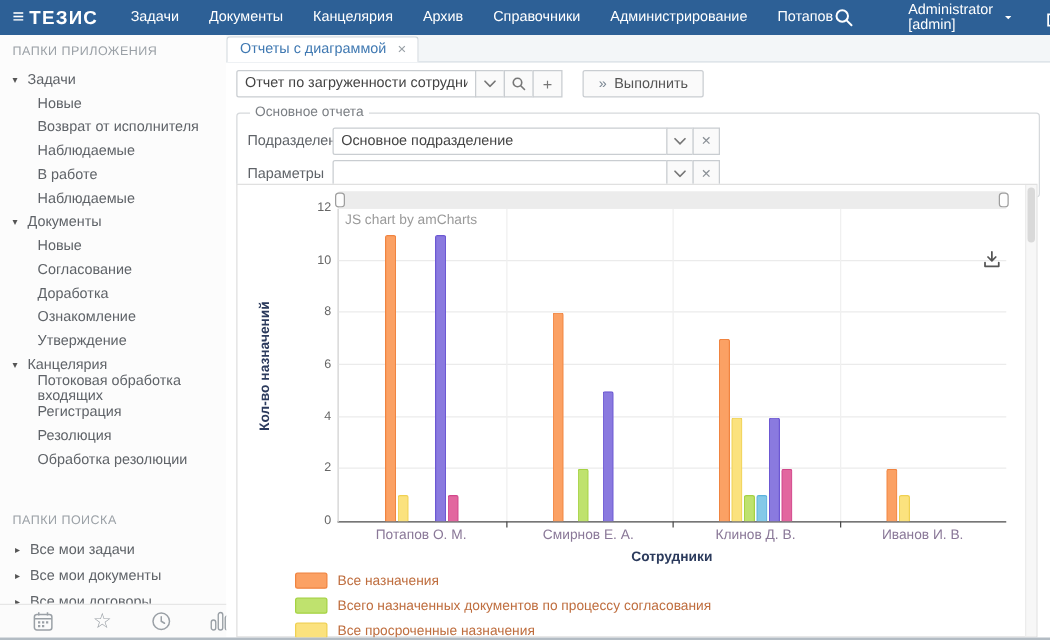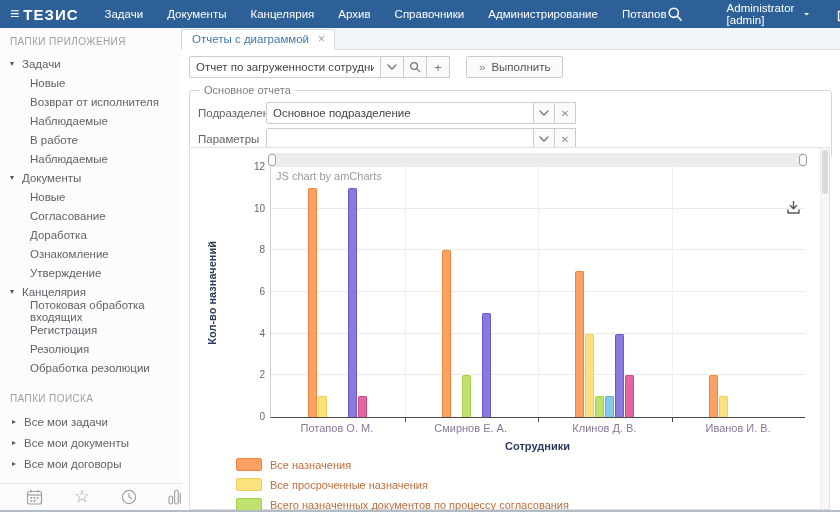--- a/index.html
+++ b/index.html
@@ -19,21 +19,21 @@
   
   .sidebar { position:absolute; top:28px; left:0; width:212px; bottom:4px; background:#fcfcfc; border-right:1px solid #e2e2e2; }
   .sb-header { height:26px; display:flex; align-items:center; padding:0 10px; color:#9aa0a6; font-size:10px; letter-spacing:.4px; }
   .sb-header .collapse { margin-left:auto; color:#b0b0b0; font-size:12px; cursor:pointer; }
   .tree-group, .tree-item, .search-item { display:flex; align-items:center; height:19px; font-size:11.5px; color:#5f6368; cursor:pointer; }
   .tree-group { padding-left:10px; }
   .tree-item { padding-left:30px; }
   .caret { width:12px; font-size:8px; color:#555; }
   .count { margin-left:auto; padding-right:12px; color:#8f8f8f; font-size:11px; }
   .count.hl { color:#4a90d9; }
-  .sb-section2 { margin-top:8px; }
+  .sb-section2 { margin-top:26px; }
   .search-item { padding-left:12px; height:21px; }
   .sb-footer { position:absolute; bottom:0; left:0; right:0; height:27px; border-top:1px solid #e6e6e6; background:#fbfbfb; display:flex; align-items:center; justify-content:space-around; padding:0 10px; }
   .sb-footer .icon-btn { color:#9aa0a6; }
   .star-glyph { font-size:17px; line-height:16px; color:#9aa0a6; }
 
   
   .main { position:absolute; left:181px; top:28px; right:0; bottom:4px; background:#fff; }
   .tabstrip { height:22px; background:#f3f6f8; border-bottom:1px solid #d9e0e5; display:flex; align-items:flex-end; padding-left:0; }
   .tab { background:#fff; border:1px solid #d0d7dc; border-bottom:1px solid #fff; border-radius:3px 3px 0 0; margin-bottom:-1px; padding:3px 9px 4px 10px; font-size:11.5px; color:#4079b2; display:flex; align-items:center; gap:9px; cursor:pointer; }
   .tab-close { color:#98a0a6; font-size:12px; line-height:10px; cursor:pointer; }
@@ -367,27 +367,27 @@
         <div class="xlabel-cell">Клинов Д. В.</div>
         <div class="xlabel-cell">Иванов И. В.</div>
       </div>
     <div class="xaxis-title">Сотрудники</div>
     <div class="legend" id="legend">
         <div class="legend-item">
           <span class="legend-swatch" style="background: rgb(251, 161, 100); border-color: rgb(240, 132, 64);"></span>
           <span>Все назначения</span>
         </div>
         <div class="legend-item">
+          <span class="legend-swatch" style="background: rgb(191, 226, 110); border-color: rgb(165, 210, 67);"></span>
+          <span>Всего назначенных документов по процессу согласования</span>
+        </div>
+        <div class="legend-item">
           <span class="legend-swatch" style="background: rgb(251, 226, 126); border-color: rgb(239, 208, 82);"></span>
           <span>Все просроченные назначения</span>
         </div>
-        <div class="legend-item">
-          <span class="legend-swatch" style="background: rgb(191, 226, 110); border-color: rgb(165, 210, 67);"></span>
-          <span>Всего назначенных документов по процессу согласования</span>
-        </div>
       </div>
     <div class="vscroll">
       <div class="vthumb"></div>
     </div>
   </div>
 </div>
 
 <div class="bottom-edge"></div>
 
 </body></html>

